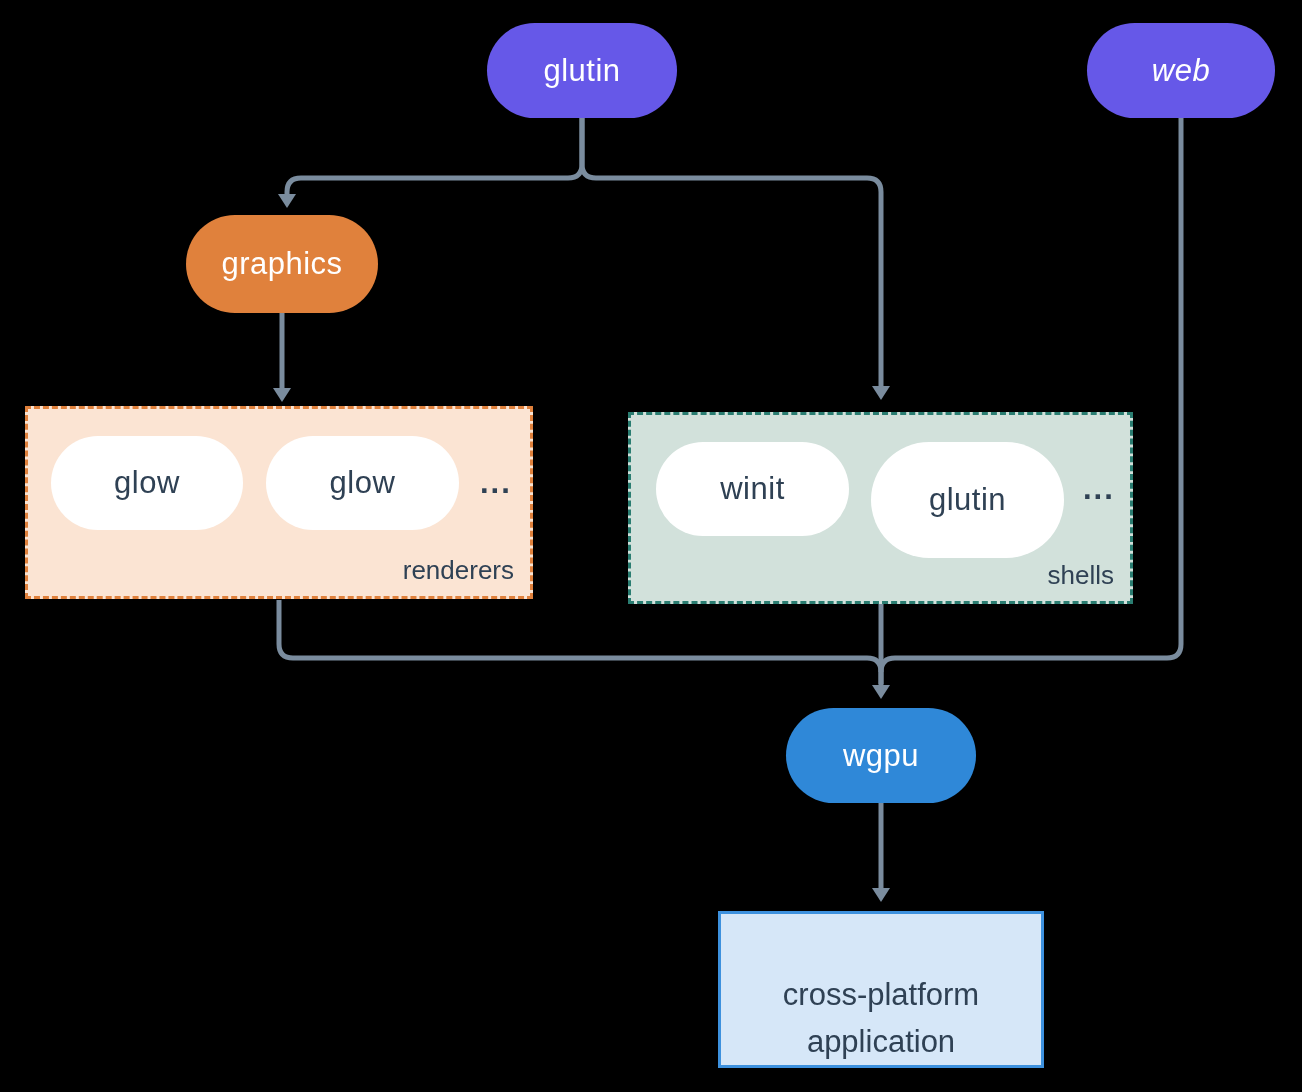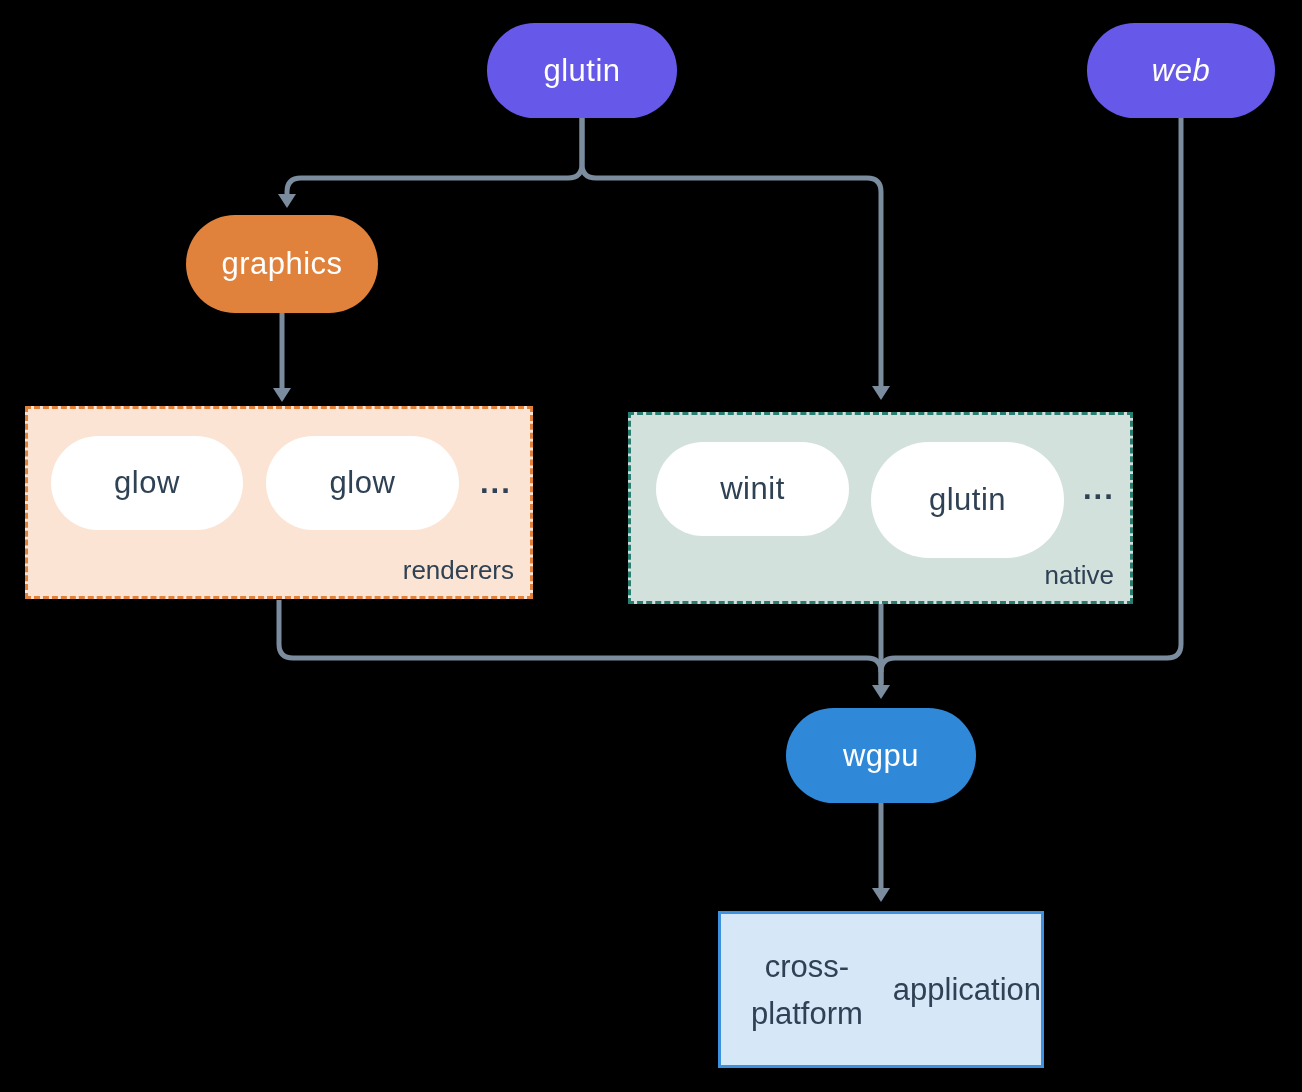--- a/index.html
+++ b/index.html
@@ -77,21 +77,21 @@
     bottom: 10px;
     font-size: 26px;
     color: var(--text-dark);
   }
   .app-box {
     position: absolute;
     box-sizing: border-box;
     background: var(--app-fill);
     border: 3px solid var(--app-border);
     display: flex;
-    flex-direction: row;
+    flex-direction: column;
     align-items: center;
     justify-content: flex-end;
     color: var(--text-dark);
     font-size: 31px;
     line-height: 47px;
     text-align: center;
   }
   
   .node-native   { left: 487px;  top: 23px;  width: 190px; height: 95px; }
   .node-web      { left: 1087px; top: 23px;  width: 188px; height: 95px; font-style: italic; }
@@ -158,21 +158,21 @@
   </div>
 
   <div class="group shells group-shells">
     <div class="pill white pill-winit">
       <span>winit</span>
     </div>
     <div class="pill white pill-glutin">
       <span>glutin</span>
     </div>
     <div class="ellipsis ellipsis-shells">...</div>
-    <div class="group-label">native</div>
+    <div class="group-label">shells</div>
   </div>
 
   <div class="pill blue node-iced">
     <span>wgpu</span>
   </div>
 
   <div class="app-box node-app">
     <span>cross-platform</span>
     <span>application</span>
   </div>

